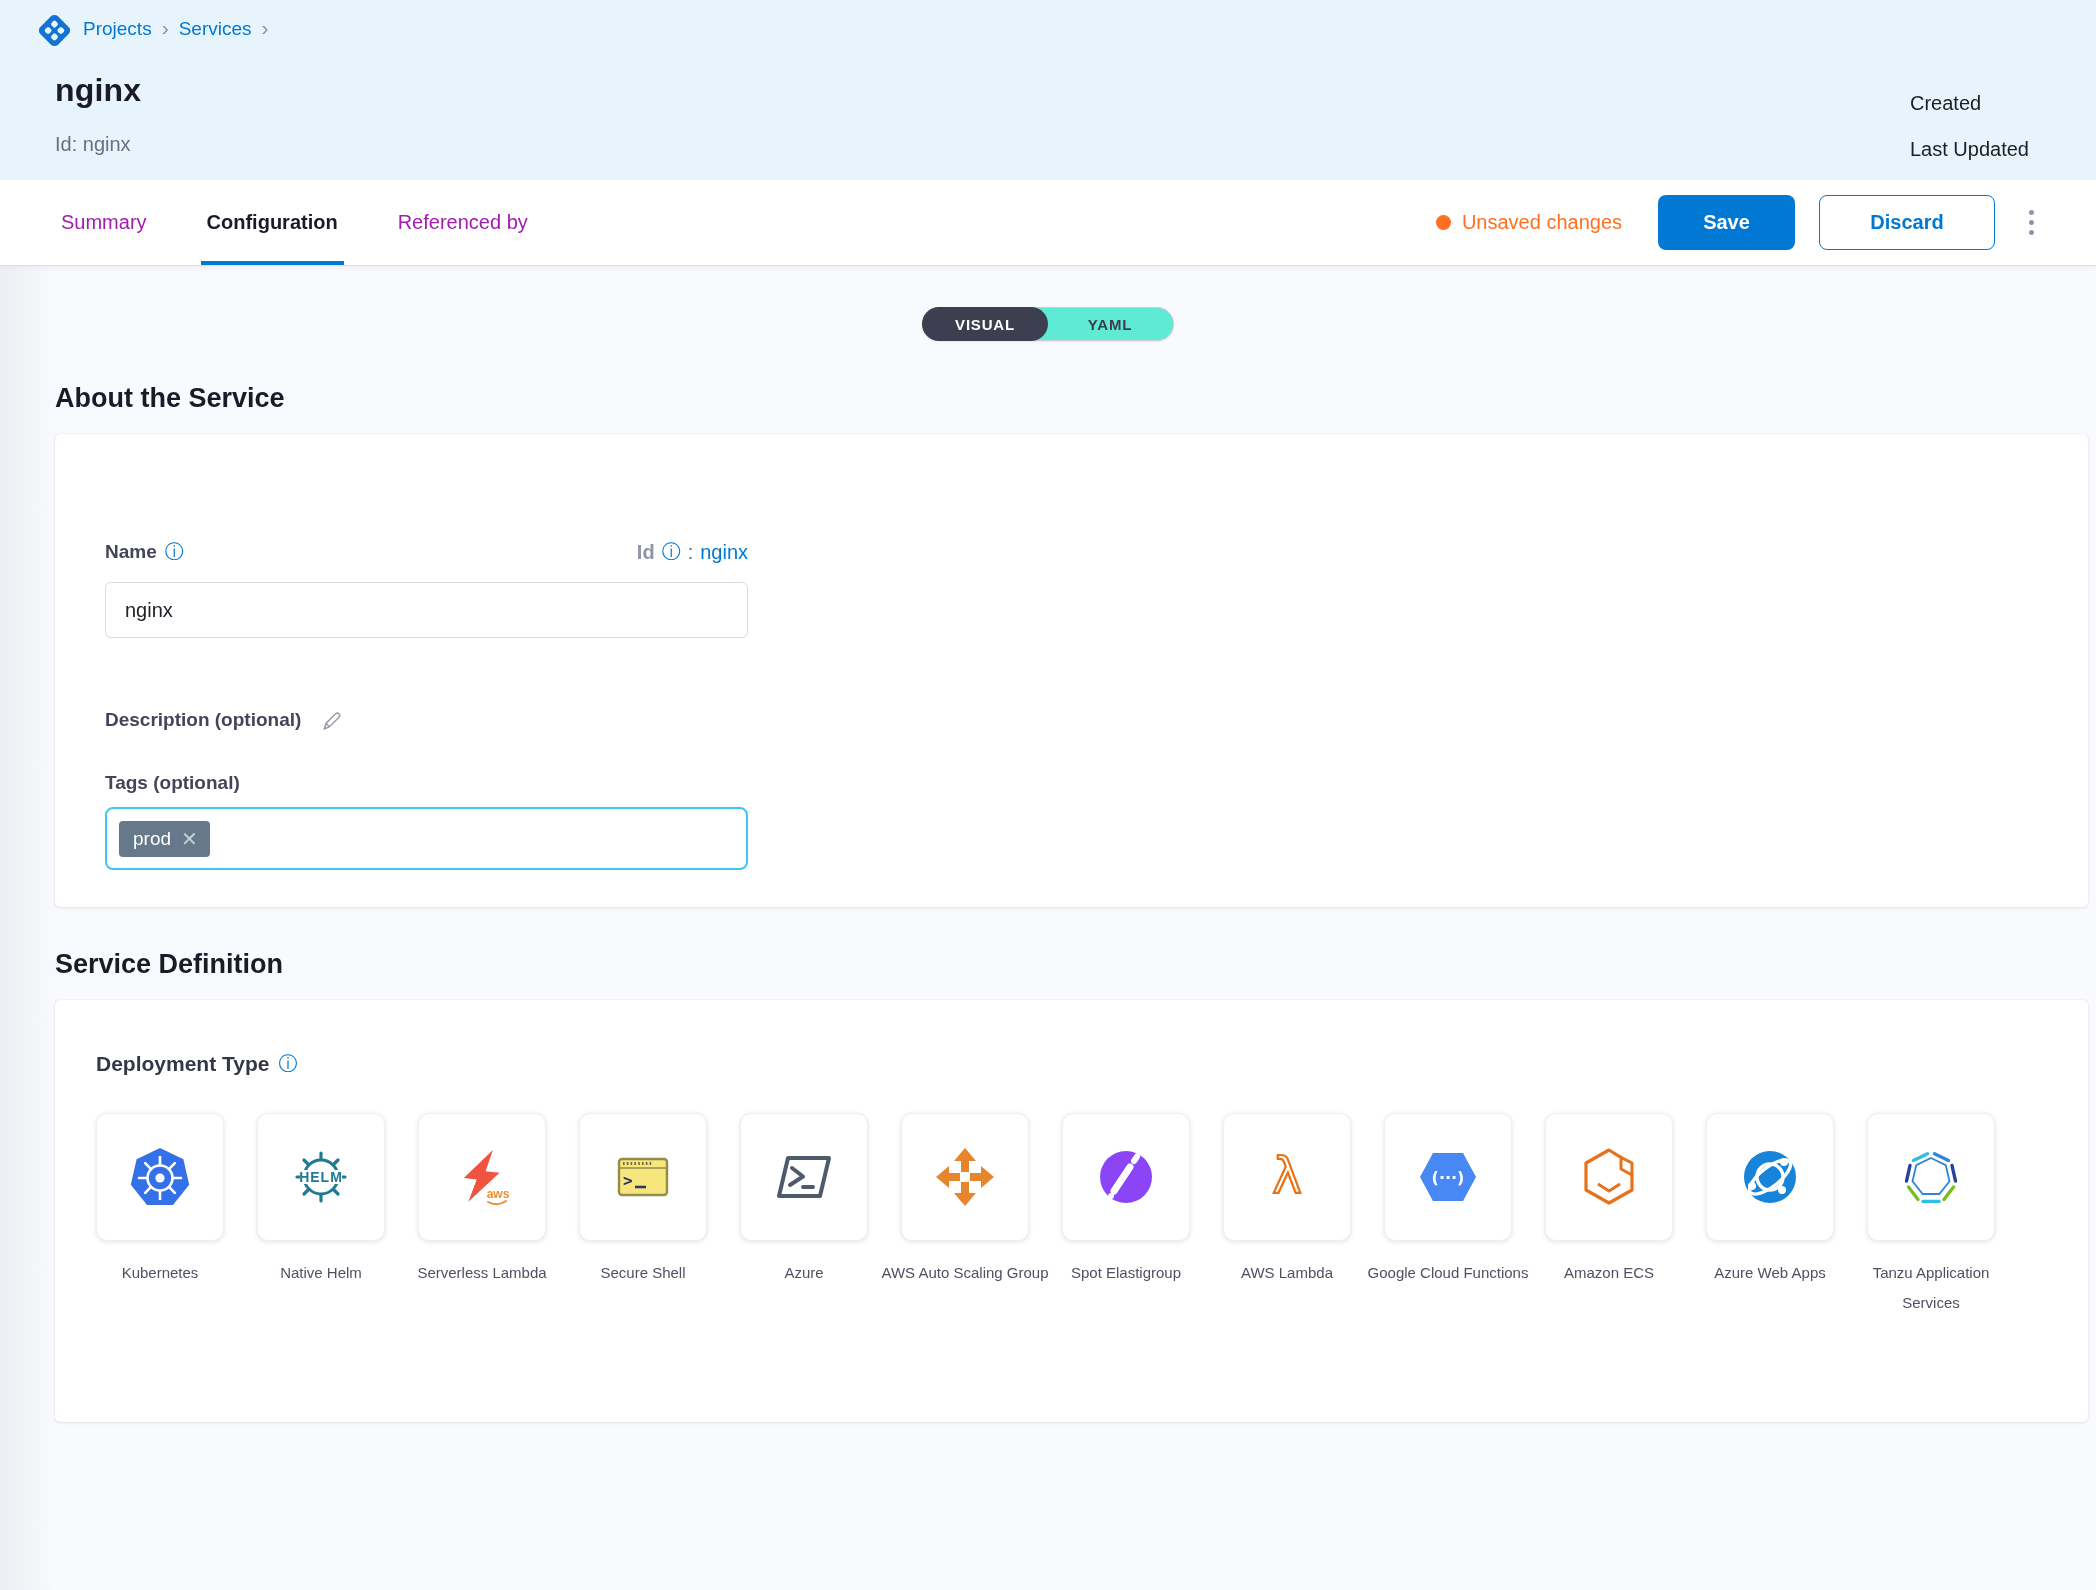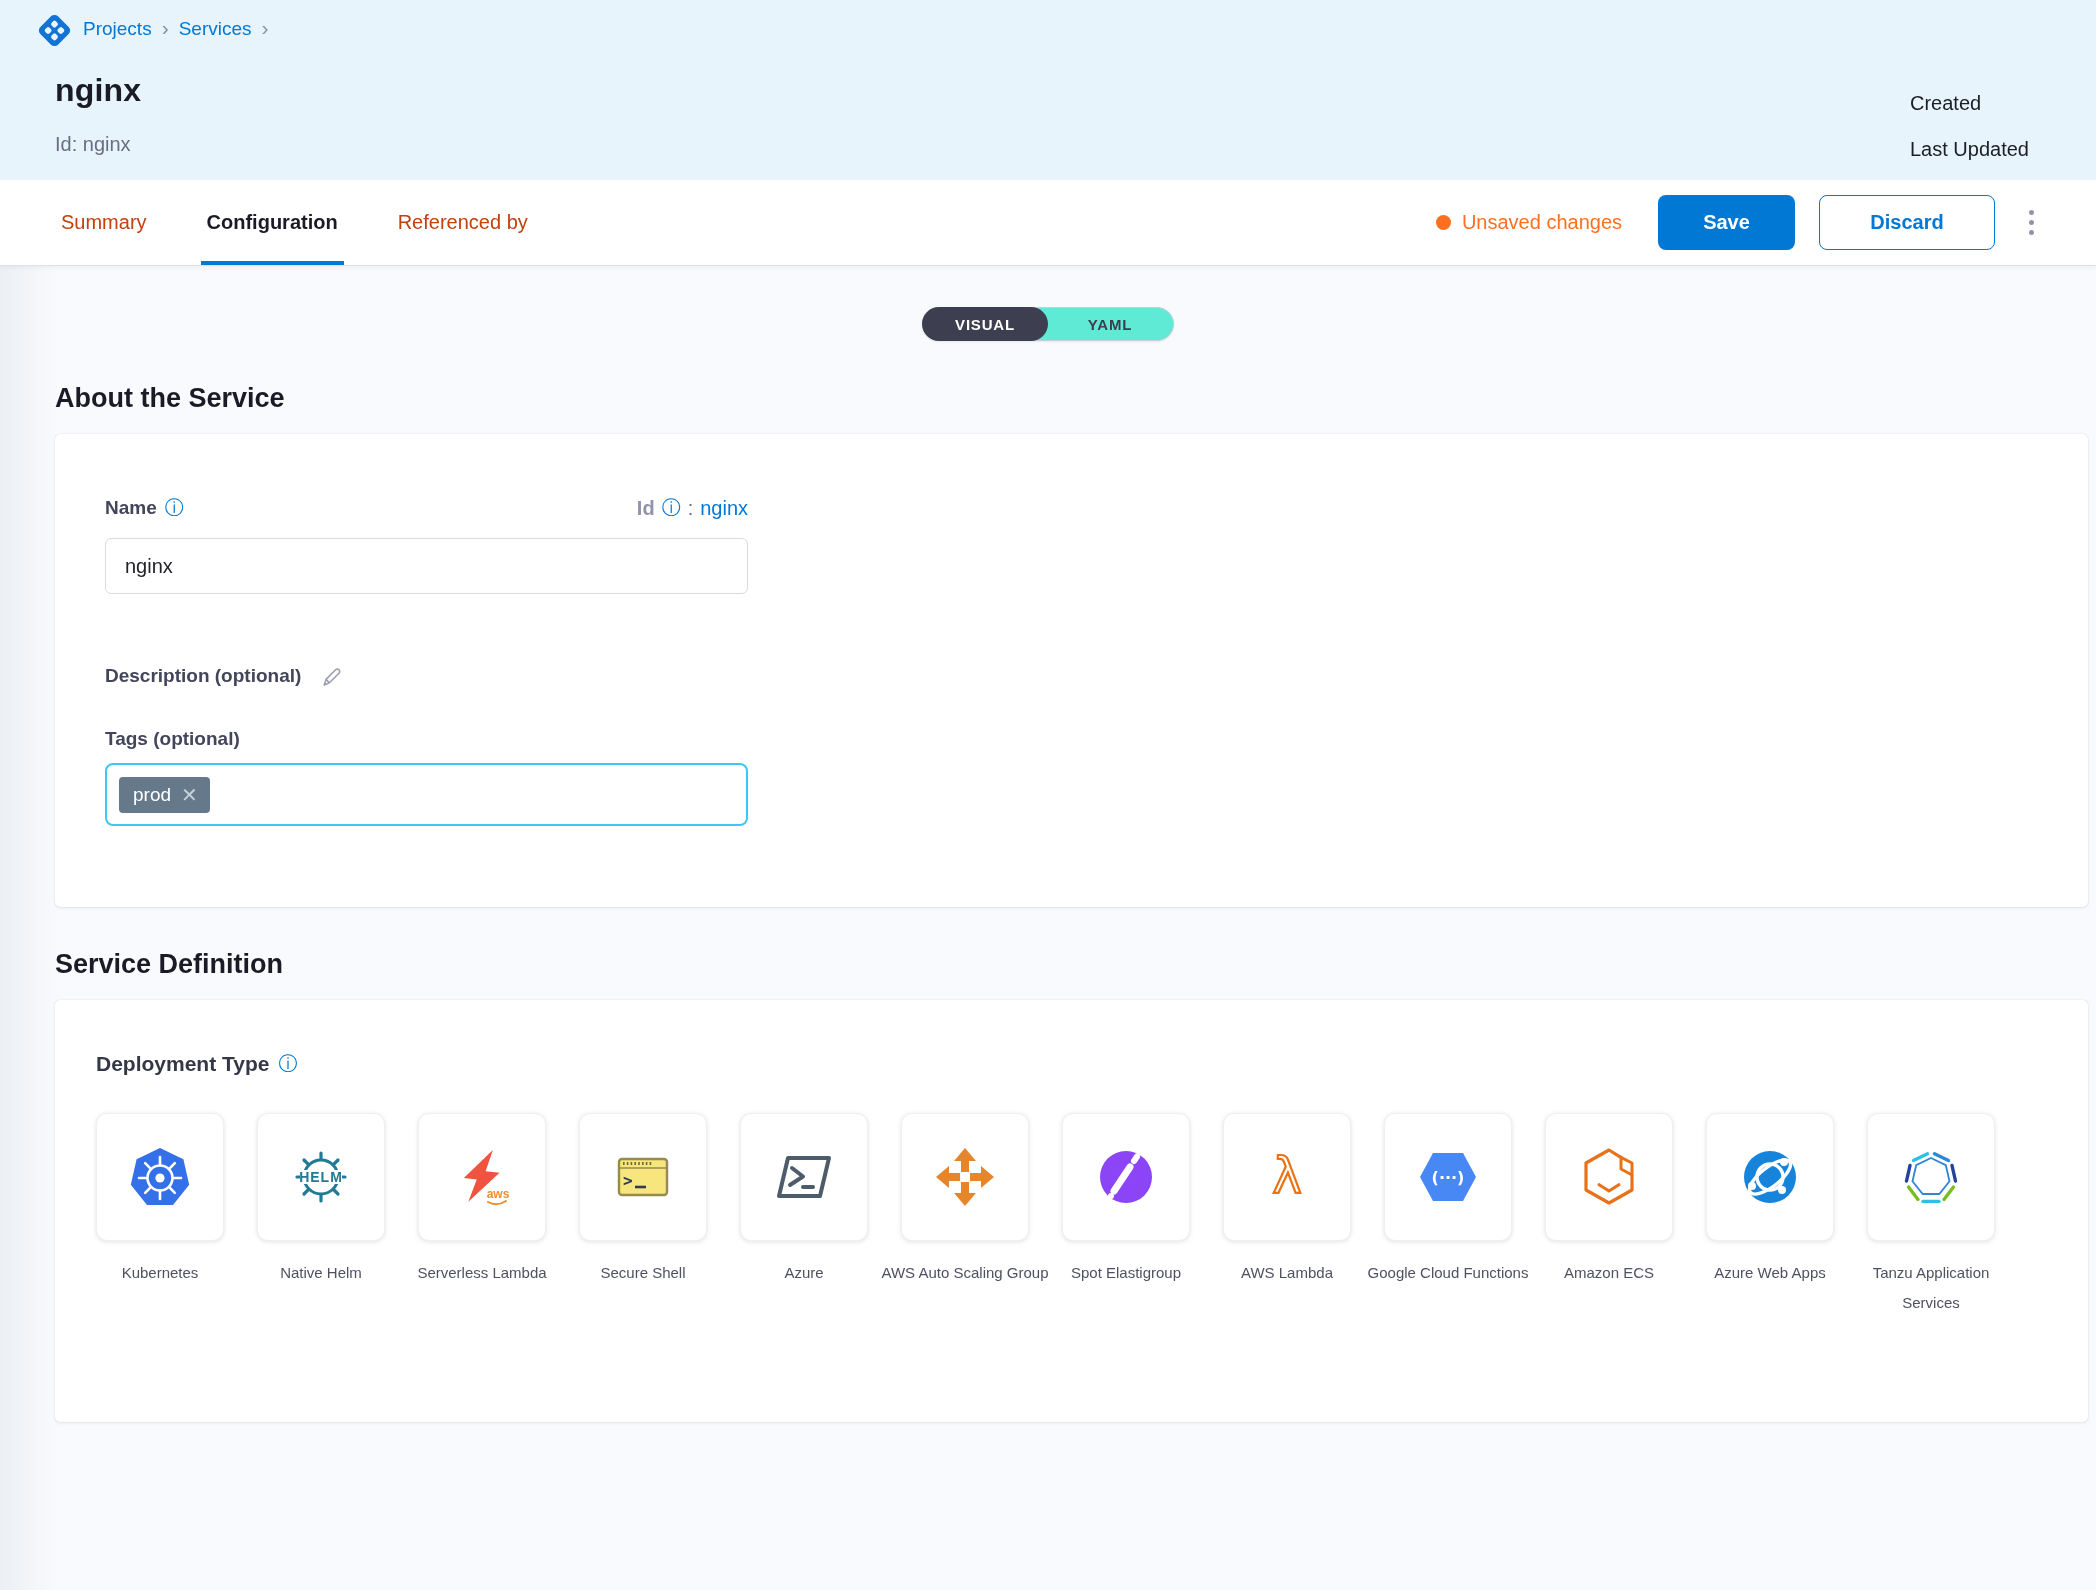--- a/index.html
+++ b/index.html
@@ -21,21 +21,21 @@
   .crumb { cursor:pointer; }
   .crumb-sep { color:#7d92ad; font-size:21px; font-weight:400; margin-top:-2px; }
   .page-title { position:absolute; left:55px; top:72px; font-size:32px; font-weight:600; color:#1b1b28; letter-spacing:.2px; }
   .page-id { position:absolute; left:55px; top:133px; font-size:20px; color:#6b6d85; }
   .meta { position:absolute; left:1910px; top:80px; font-size:20px; font-weight:500; color:#1c1d26; line-height:46px; }
 
   
   .tabbar { height:86px; background:#fff; border-bottom:1px solid #dcdfe6;
     box-shadow:0 2px 4px rgba(96,97,112,.07); display:flex; align-items:stretch; padding-left:55px; position:relative; }
   .tabs { display:flex; gap:48px; }
-  .tab { display:flex; align-items:center; font-size:20px; color:#c2410c; font-weight:500;
+  .tab { display:flex; align-items:center; font-size:20px; color:#a21caf; font-weight:500;
     border-bottom:4px solid transparent; padding:4px 6px 0 6px; cursor:pointer; }
   .tab.active { color:#1b1b28; font-weight:700; border-bottom-color:#0278d5; }
   .tab-actions { position:absolute; right:56px; top:0; height:100%; display:flex; align-items:center; gap:24px; }
   .unsaved { display:flex; align-items:center; gap:11px; color:#ff6f20; font-size:20px; margin-right:12px; }
   .unsaved-dot { width:15px; height:15px; border-radius:50%; background:#ff6f20; }
   .btn { font-family:inherit; font-size:20px; font-weight:700; border-radius:8px; cursor:pointer; height:55px; }
   .btn-primary { width:137px; background:#0278d5; color:#fff; border:none; }
   .btn-outline { width:176px; background:#fff; color:#0278d5; border:1.5px solid #0278d5; }
   .kebab { display:flex; flex-direction:column; gap:5px; padding:8px 6px; cursor:pointer; margin-left:4px; }
   .kebab span { width:5px; height:5px; border-radius:50%; background:#9293ab; }
@@ -48,21 +48,21 @@
     letter-spacing:.8px; color:#3d3f50; border-radius:17px; cursor:pointer; }
   .seg.selected { background:#3d3f50; color:#fff; margin:-1px; }
 
   .section-heading { margin:42px 0 0 55px; font-size:27px; font-weight:700; color:#1b1b28; }
   .card { margin:20px 8px 0 55px; background:#fff; border-radius:5px;
     box-shadow:0 0 1px rgba(40,41,61,.2), 0 1px 3px rgba(96,97,112,.12); }
 
   
   .about-card { height:473px; padding:61px 0 0 50px; }
   .form-col { width:643px; }
-  .label-row { display:flex; justify-content:space-between; align-items:center; }
+  .label-row { display:flex; justify-content:space-between; align-items:center;margin-top:44px; }
   .field-label { font-size:19px; font-weight:600; color:#43455a; display:flex; align-items:center; gap:8px; }
   .info-icon { color:#0278d5; font-size:19px; font-weight:400; font-family:"DejaVu Sans",sans-serif; cursor:pointer; }
   .id-line { font-size:20px; display:flex; align-items:center; gap:7px; }
   .id-prefix { color:#9293ab; font-weight:600; }
   .id-sep { color:#6b6d85; }
   .id-value { color:#0278d5; font-weight:500; cursor:pointer; }
   .text-input { margin-top:17px; width:643px; height:56px; border:1px solid #d9dae5; border-radius:6px;
     font-family:inherit; font-size:20px; color:#22222a; padding:0 19px; outline:none; background:#fff; }
   .desc-row { margin-top:70px; display:flex; align-items:center; gap:20px; }
   .pencil-icon { cursor:pointer; margin-top:2px; }

